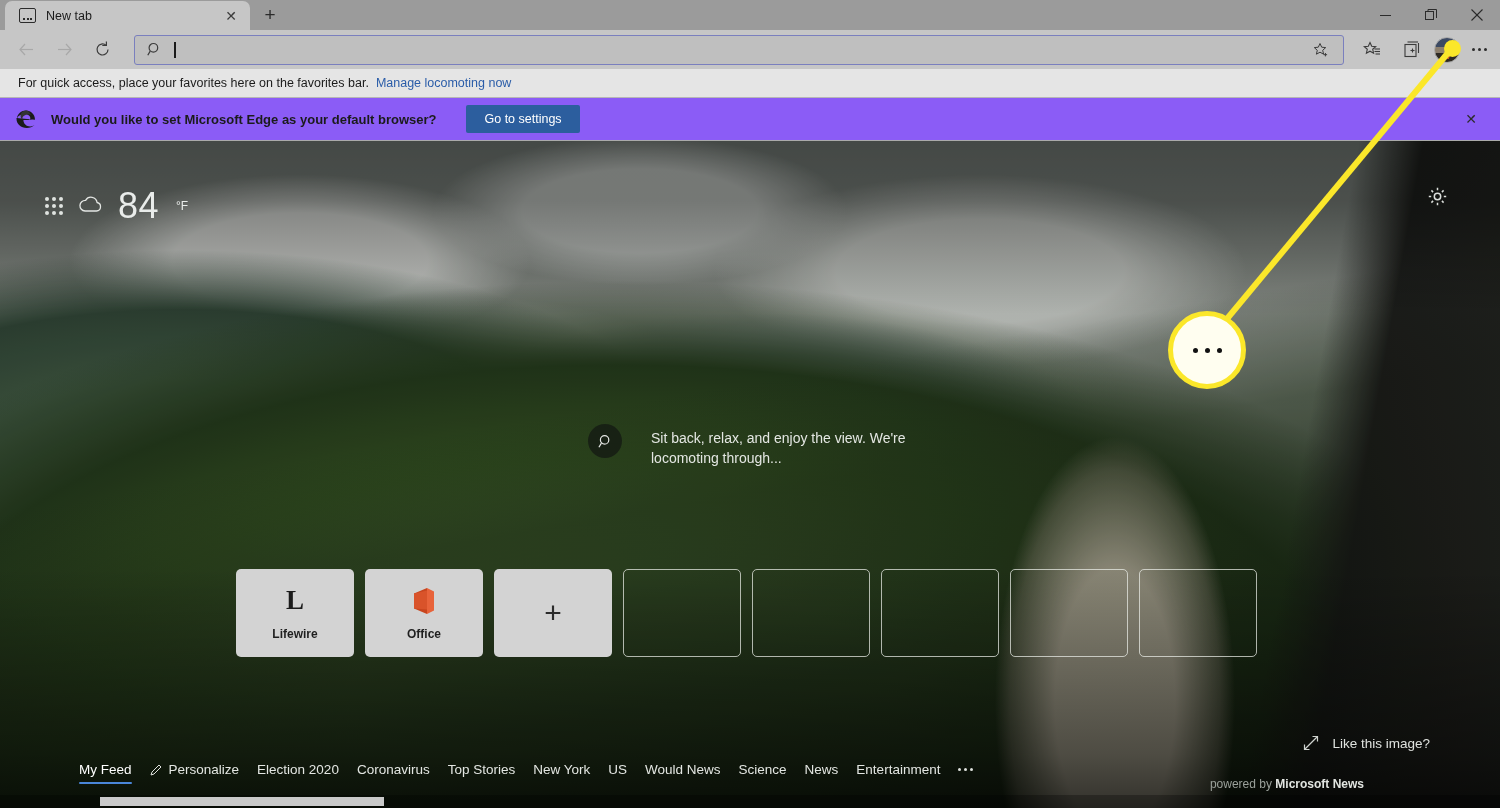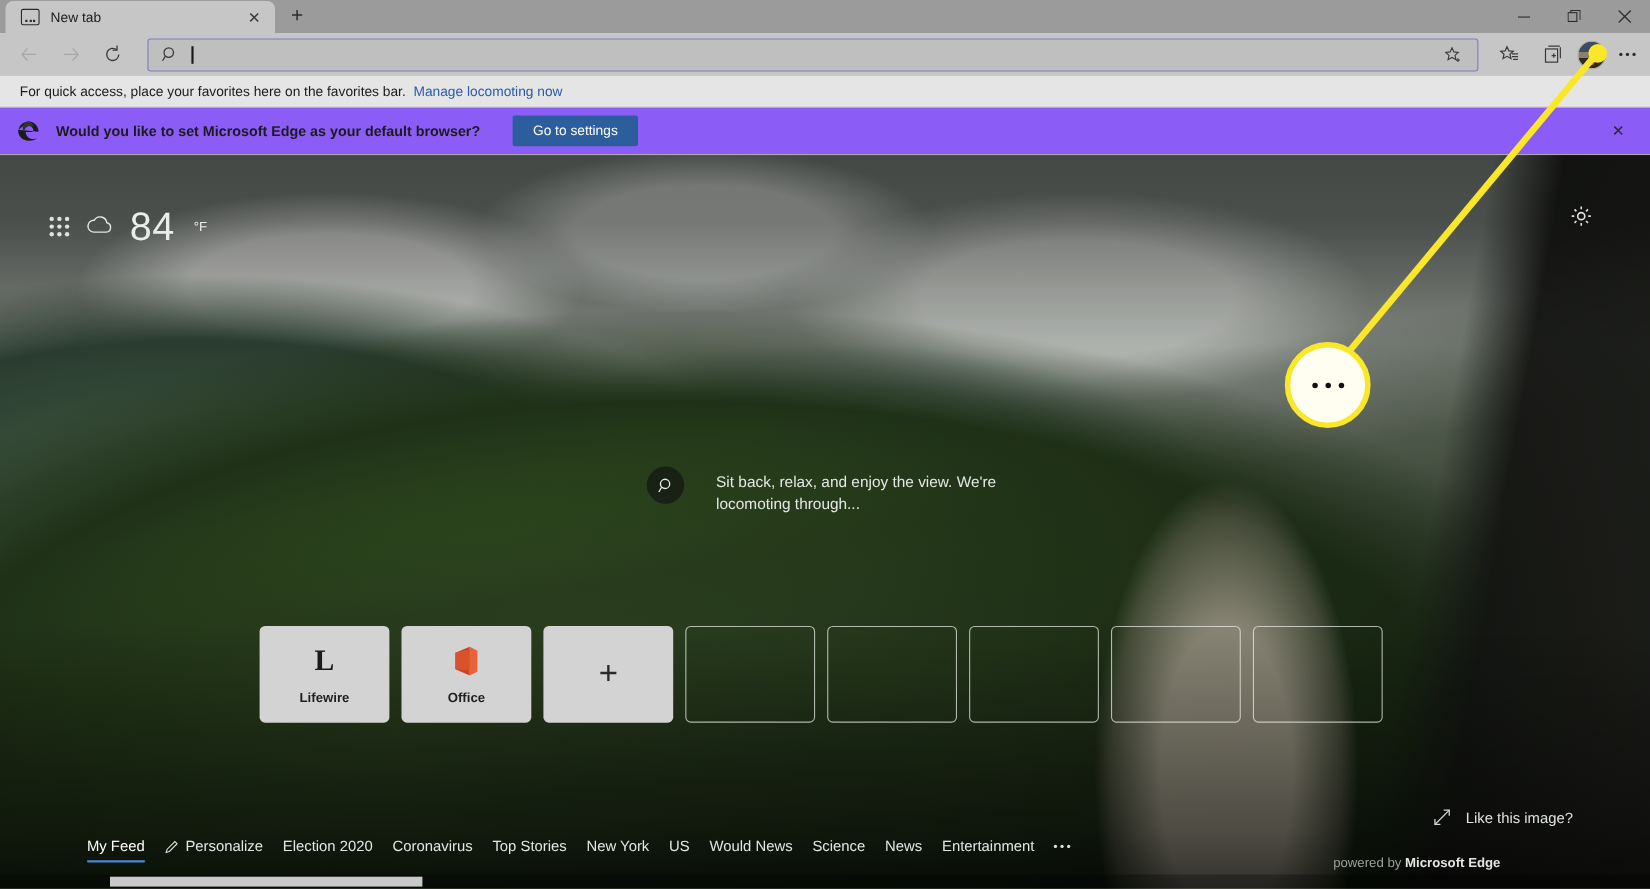--- a/index.html
+++ b/index.html
@@ -553,21 +553,21 @@
     </div>
     <div class="feed-more">
       <i></i>
         <i></i>
         <i></i>
     </div>
   </div>
 
   <div class="powered">
     <span>powered by</span>
-    <b>Microsoft Edge</b>
+    <b>Microsoft News</b>
   </div>
 
   <div class="hscroll">
     <div class="hscroll-thumb"></div>
   </div>
 </div>
 
 <div class="annot">
   <svg width="1500" height="808" style="position:absolute;inset:0;">
     <line x1="1452" y1="48" x2="1226" y2="320" stroke="#fbe72a" stroke-width="6"></line>

